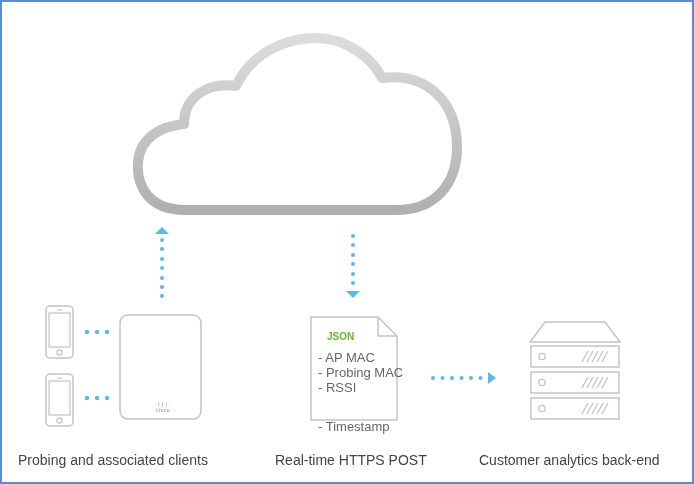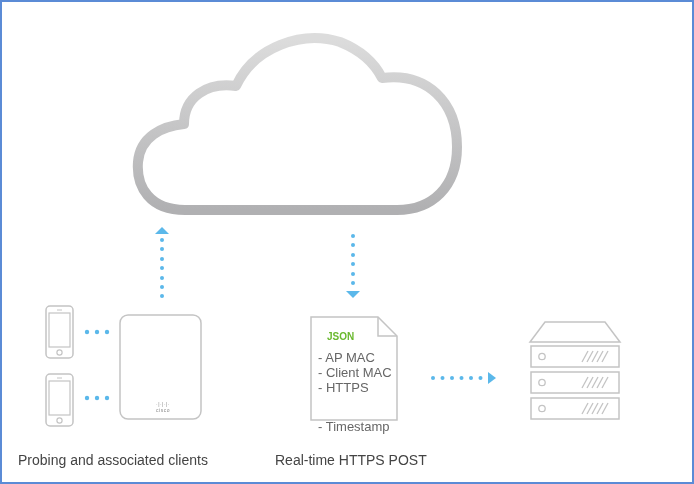--- a/index.html
+++ b/index.html
@@ -79,22 +79,22 @@
     <div>·|·|·|·</div>
     <div>cisco</div>
   </div>
 
   <svg style="left:308px;top:314px;" width="90" height="106">
     <path d="M1,1 L68,1 L87,20 L87,104 L1,104 Z" fill="#fff" stroke="#c4c4c4" stroke-width="1.5"></path>
     <path d="M68,1 L68,20 L87,20" fill="none" stroke="#c4c4c4" stroke-width="1.5"></path>
   </svg>
   <div class="json-title">JSON</div>
   <div class="json-item" style="top:348px;">- AP MAC</div>
-  <div class="json-item" style="top:363px;">- Client MAC</div>
-  <div class="json-item" style="top:378px;">- HTTPS</div>
+  <div class="json-item" style="top:363px;">- Probing MAC</div>
+  <div class="json-item" style="top:378px;">- RSSI</div>
   <div class="json-item" style="top:393px;margin-top:24px;">- Timestamp</div>
 
   <svg style="left:428px;top:369px;" width="70" height="14">
     <circle cx="3" cy="7" r="2" fill="#5bb8ea"></circle>
     <circle cx="12.5" cy="7" r="2" fill="#5bb8ea"></circle>
     <circle cx="22" cy="7" r="2" fill="#5bb8ea"></circle>
     <circle cx="31.5" cy="7" r="2" fill="#5bb8ea"></circle>
     <circle cx="41" cy="7" r="2" fill="#5bb8ea"></circle>
     <circle cx="50.5" cy="7" r="2" fill="#5bb8ea"></circle>
     <polygon points="58,1 66,7 58,13" fill="#5bb8ea"></polygon>
@@ -129,14 +129,15 @@
       <line x1="52" y1="94" x2="58" y2="83"></line>
         <line x1="57" y1="94" x2="63" y2="83"></line>
       <line x1="62" y1="94" x2="68" y2="83"></line>
         <line x1="67" y1="94" x2="73" y2="83"></line>
       <line x1="72" y1="94" x2="78" y2="83"></line>
     </g>
   </svg>
 
   <div class="caption" style="left:16px;">Probing and associated clients</div>
   <div class="caption" style="left:273px;">Real-time HTTPS POST</div>
+  <div class="caption" style="left:477px;">Customer analytics back-end</div>
 
 </div>
 
 </body></html>

